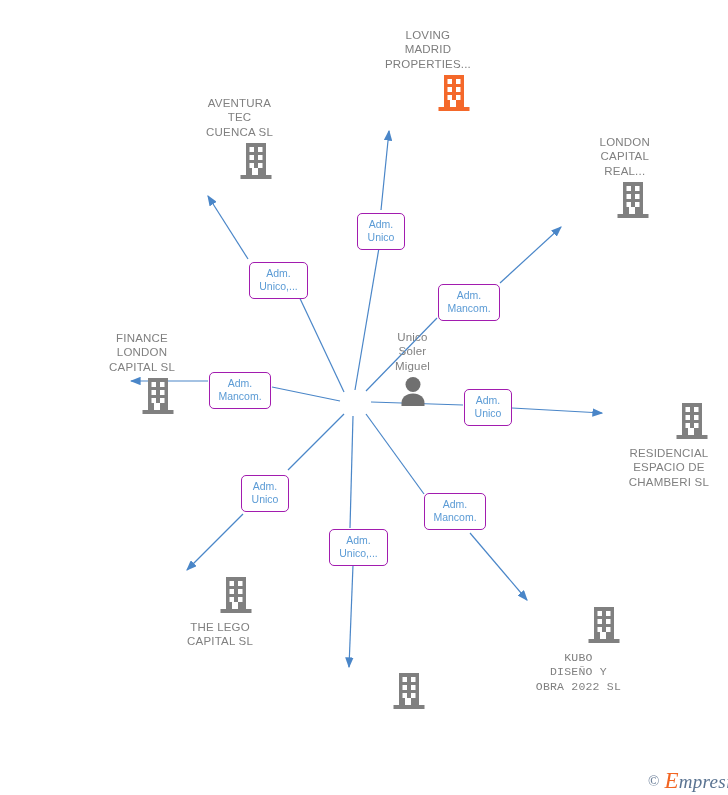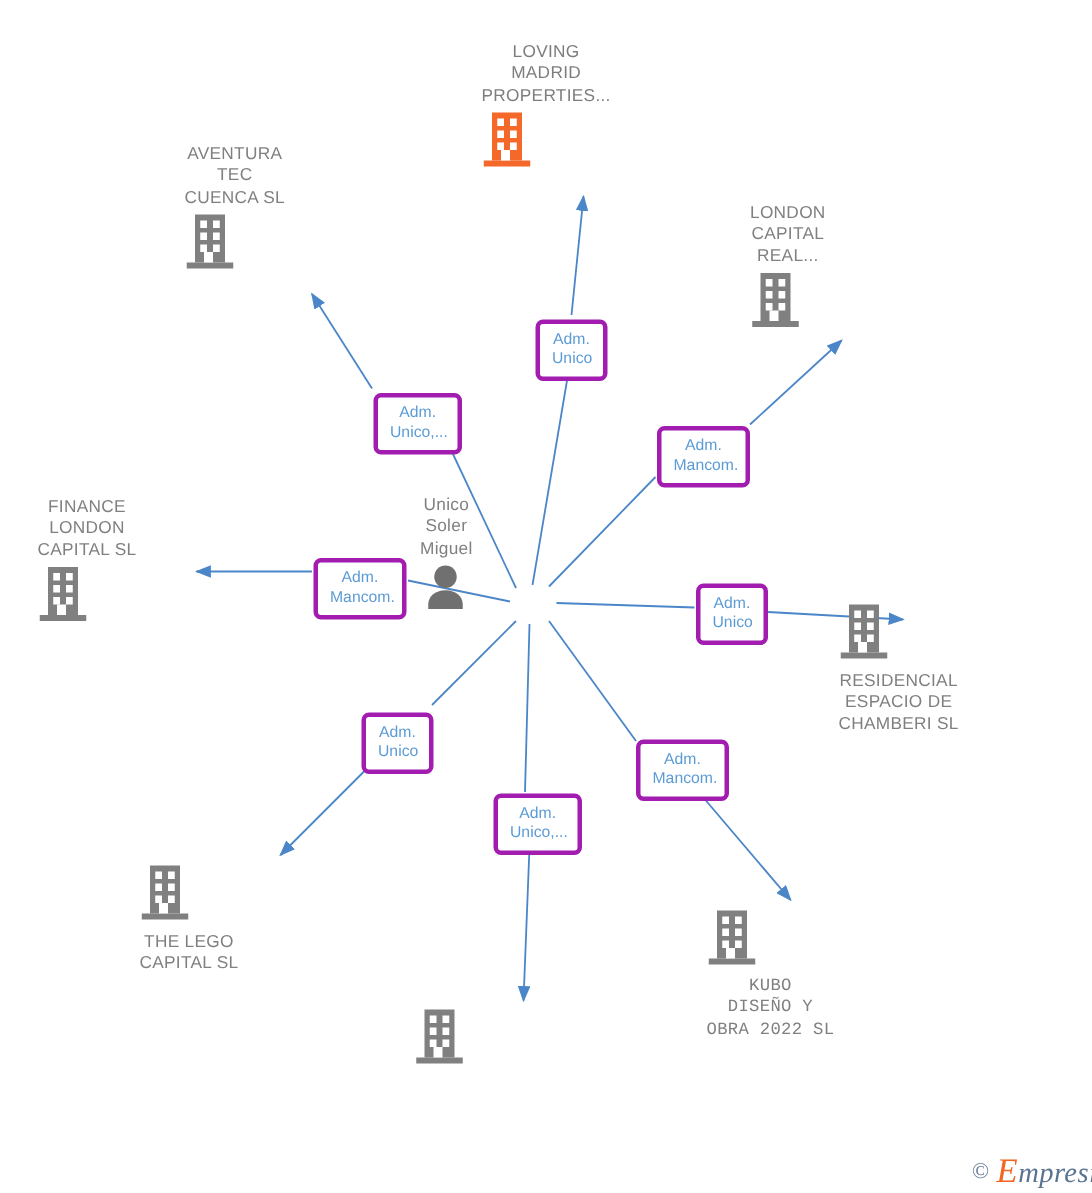--- a/index.html
+++ b/index.html
@@ -24,21 +24,21 @@
     width: 728px;
     height: 795px;
   }
   .node {
     position: absolute;
     width: 150px;
     margin-left: -75px;
     text-align: center;
     display: flex;
     flex-direction: column;
-    align-items: flex-start;
+    align-items: flex-end;
   }
   .node-label {
     font-size: 11.5px;
     line-height: 14.4px;
     color: #808080;
     letter-spacing: 0.2px;
     white-space: pre-line;
   }
   .node-label.orange-label {
     color: #7d7d7d;
@@ -56,21 +56,21 @@
   }
   .node.label-below .node-icon { order: 1; }
   .node.label-above .node-icon { order: 1; }
 
   .person-icon-wrap {
     display: block;
   }
 
   .edge-label {
     position: absolute;
-    border: 3px solid #a21caf;
+    border: 1px solid #a21caf;
     border-radius: 5px;
     background: #ffffff;
     color: #5b9bd5;
     font-size: 10.5px;
     line-height: 13px;
     padding: 4px 8px 5px 8px;
     text-align: center;
     white-space: pre-line;
     box-sizing: border-box;
   }
@@ -250,21 +250,21 @@
         <rect x="10.5" y="21" width="4.5" height="5" fill="#ffffff"></rect>
         <rect x="19" y="21" width="4.5" height="5" fill="#ffffff"></rect>
         <rect x="13" y="26" width="6" height="7" fill="#ffffff"></rect>
       </svg>
     </span>
     <div class="node-label">RESIDENCIAL
 ESPACIO DE
 CHAMBERI  SL</div>
   </div>
 
-  <div class="node label-below" style="left:168px; top:576px;">
+  <div class="node label-below" style="left:178px; top:576px;">
     <span class="node-icon">
       <svg width="34" height="38" viewBox="0 0 34 38" xmlns="http://www.w3.org/2000/svg">
         <rect x="7" y="1" width="20" height="32" fill="#808080"></rect>
         <rect x="1.5" y="33" width="31" height="4" fill="#808080"></rect>
         <rect x="10.5" y="5" width="4.5" height="5" fill="#ffffff"></rect>
         <rect x="19" y="5" width="4.5" height="5" fill="#ffffff"></rect>
         <rect x="10.5" y="13" width="4.5" height="5" fill="#ffffff"></rect>
         <rect x="19" y="13" width="4.5" height="5" fill="#ffffff"></rect>
         <rect x="10.5" y="21" width="4.5" height="5" fill="#ffffff"></rect>
         <rect x="19" y="21" width="4.5" height="5" fill="#ffffff"></rect>

